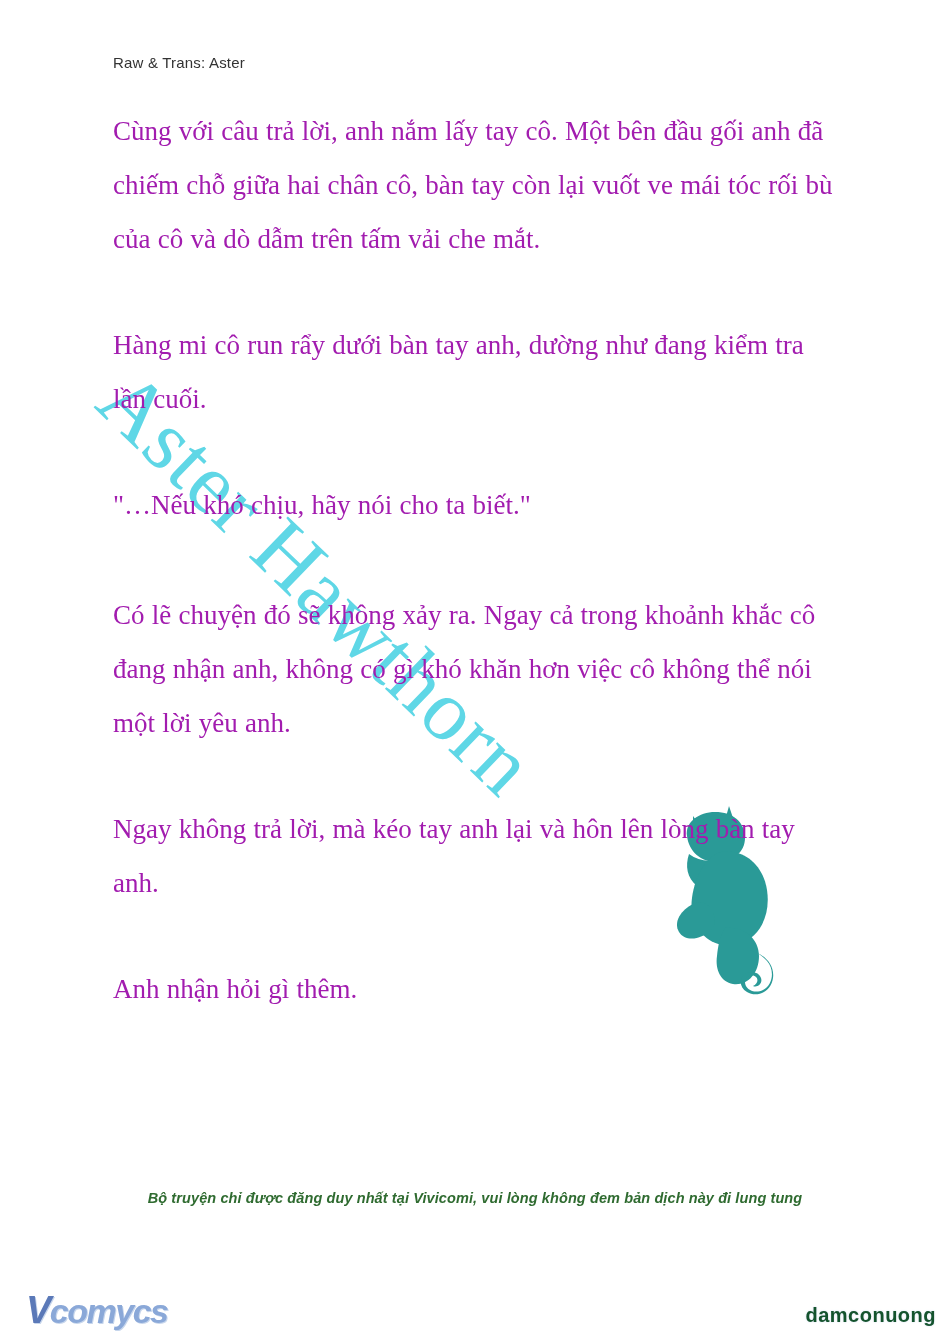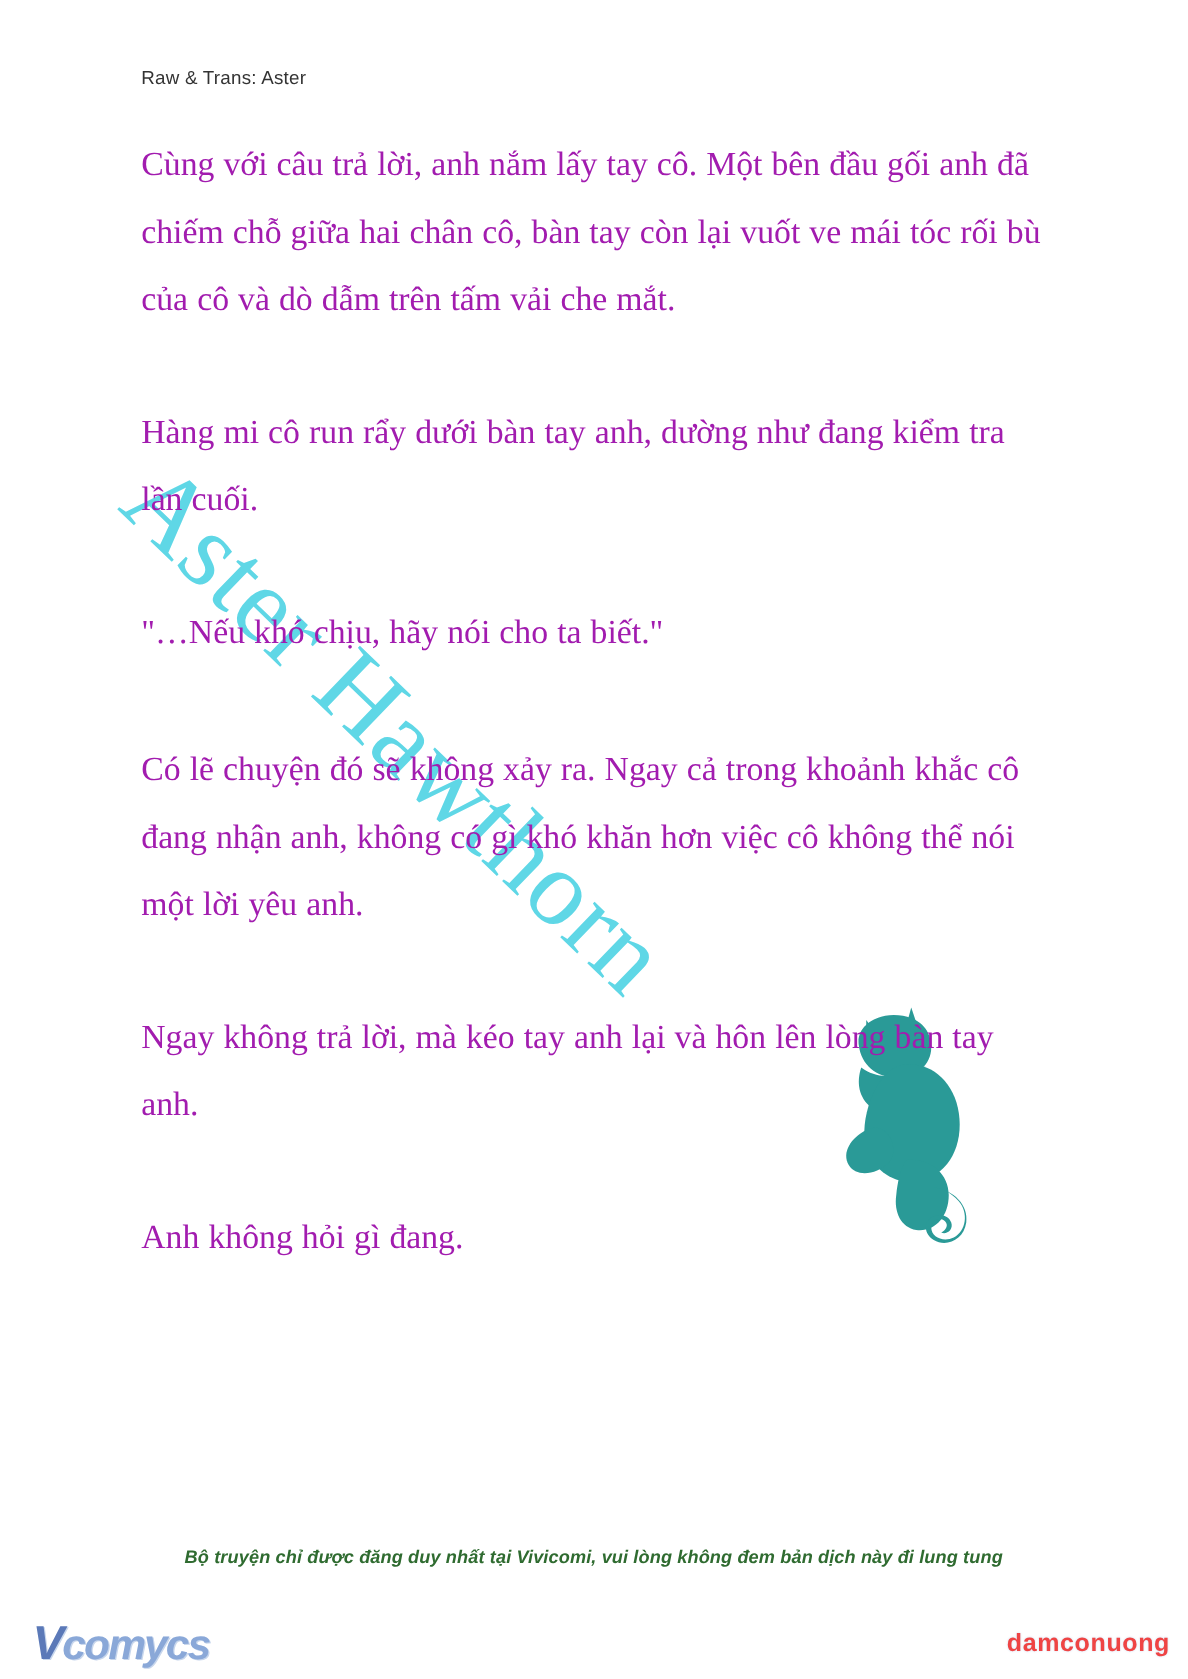--- a/index.html
+++ b/index.html
@@ -89,21 +89,20 @@
   .para.short { margin-bottom: 56px; }
 
   
   .footer-note {
     position: absolute;
     left: 0;
     top: 1185px;
     width: 950px;
     text-align: center;
     z-index: 6;
-    margin-top: 48px;
   }
   .footer-note div {
     font-family: "Liberation Sans", sans-serif;
     font-style: italic;
     font-weight: bold;
     font-size: 14.5px;
     color: #2f6b30;
     line-height: 26px;
     letter-spacing: 0.1px;
   }
@@ -111,42 +110,42 @@
   
   .brand-logo {
     position: absolute;
     left: 26px;
     top: 1292px;
     z-index: 6;
     font-family: "Liberation Sans", sans-serif;
     font-weight: bold;
     font-style: italic;
     font-size: 34px;
-    line-height: 46px;
+    line-height: 36px;
     letter-spacing: -1.5px;
     color: #8aa8d8;
     text-shadow: 1px 1px 0 #c7d6ec;
     white-space: nowrap;
   }
   .brand-logo .v-mark {
     color: #5b79b8;
     font-size: 38px;
   }
 
   
   .corner-tag {
     position: absolute;
     right: 14px;
     top: 1304px;
     z-index: 6;
     font-family: "Liberation Sans", sans-serif;
     font-weight: bold;
     font-size: 20px;
     letter-spacing: 0.5px;
-    color: #ef4444;
+    color: #14532d;
     text-shadow: 0 0 2px #cdd9ec;
     white-space: nowrap;
   }
 </style>
 </head>
 <body>
 
 <div class="page">
 
   <div class="header">Raw &amp; Trans: Aster</div>
@@ -184,21 +183,21 @@
       </g>
     </svg>
   </div>
 
   <div class="content">
     <p class="para">Cùng với câu trả lời, anh nắm lấy tay cô. Một bên đầu gối anh đã chiếm chỗ giữa hai chân cô, bàn tay còn lại vuốt ve mái tóc rối bù của cô và dò dẫm trên tấm vải che mắt.</p>
     <p class="para">Hàng mi cô run rẩy dưới bàn tay anh, dường như đang kiểm tra lần cuối.</p>
     <p class="para short">"…Nếu khó chịu, hãy nói cho ta biết."</p>
     <p class="para">Có lẽ chuyện đó sẽ không xảy ra. Ngay cả trong khoảnh khắc cô đang nhận anh, không có gì khó khăn hơn việc cô không thể nói một lời yêu anh.</p>
     <p class="para">Ngay không trả lời, mà kéo tay anh lại và hôn lên lòng bàn tay anh.</p>
-    <p class="para">Anh không hỏi gì đang.</p>
+    <p class="para">Anh nhận hỏi gì thêm.</p>
   </div>
 
   <div class="footer-note">
     <div>Bộ truyện chỉ được đăng duy nhất tại Vivicomi, vui lòng không đem bản dịch này đi lung tung</div>
   </div>
 
   <div class="brand-logo"><span class="v-mark">V</span><span>comycs</span></div>
 
   <div class="corner-tag">damconuong</div>
 

